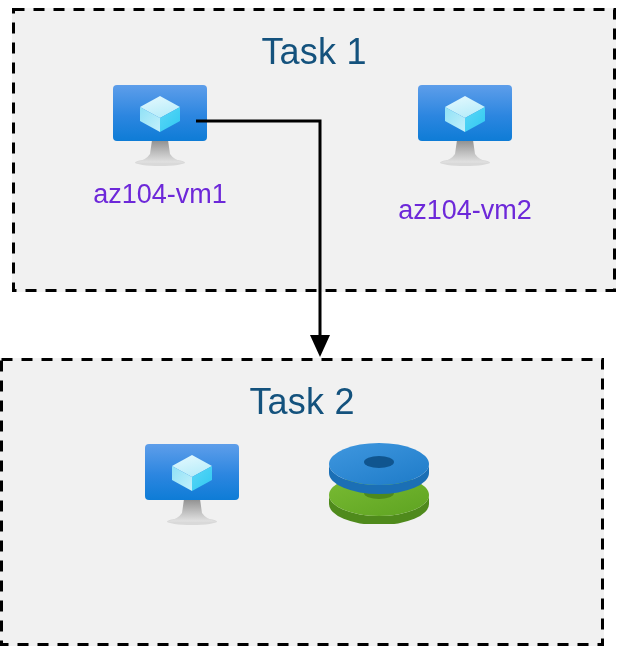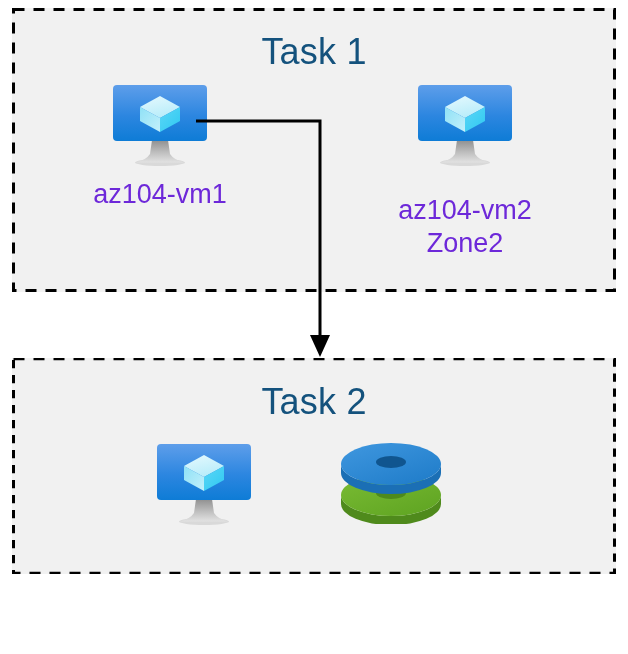--- a/index.html
+++ b/index.html
@@ -28,21 +28,21 @@
   .task-box .dash-svg {
     position: absolute;
     left: 0;
     top: 0;
     width: 100%;
     height: 100%;
     overflow: visible;
     pointer-events: none;
   }
   #task1-box { left: 12px; top: 8px; width: 604px; height: 284px; }
-  #task2-box { left: 12px; top: 358px; width: 604px; height: 216px; }
+  #task2-box { left: 0; top: 358px; width: 604px; height: 288px; }
 
   .task-title {
     position: absolute;
     left: 0;
     width: 100%;
     text-align: center;
     color: #14527D;
     font-size: 36px;
     line-height: 1;
     letter-spacing: 0.2px;
@@ -175,21 +175,20 @@
           <rect x="3" y="3" width="94" height="56" rx="4" ry="4" fill="url(#vmScreen2)"></rect>
           <g>
             <polygon points="50,14 70,25 50,36 30,25" fill="url(#cubeTop2)"></polygon>
             <polygon points="30,25 50,36 50,50 30,39" fill="url(#cubeLeft2)"></polygon>
             <polygon points="70,25 70,39 50,50 50,36" fill="url(#cubeRight2)"></polygon>
           </g>
         </svg>
       </div>
       <div class="node-caption" style="top:96px;margin-top:16px;">
         <div>az104-vm2</div>
-        <div>Zone2</div>
       </div>
     </div>
   </div>
 
   <div class="task-box" id="task2-box">
     <svg class="dash-svg" viewBox="0 0 604 288" preserveAspectRatio="none">
       <rect x="1.5" y="1.5" width="601" height="285" fill="none" stroke="#000000" stroke-width="3" stroke-dasharray="11 9"></rect>
     </svg>
 
     <div class="task-title" id="task2-title">Task 2</div>

